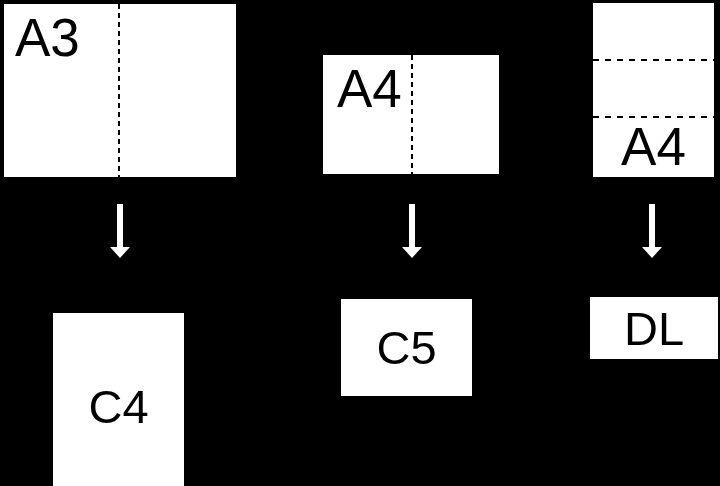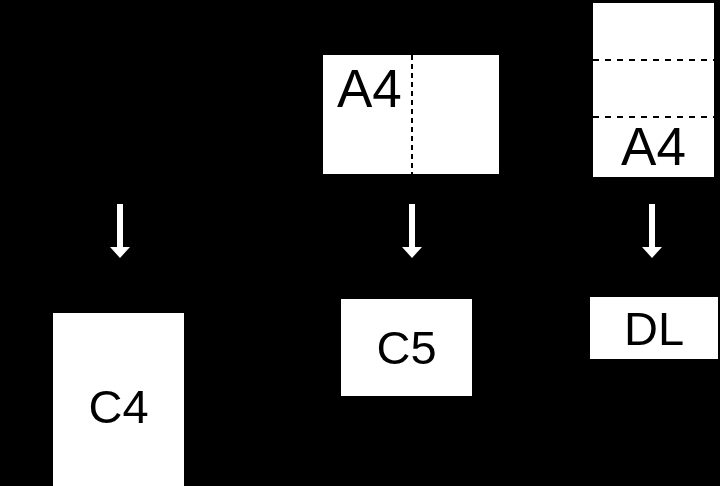--- a/index.html
+++ b/index.html
@@ -64,20 +64,24 @@
   }
   .envelope-c4 { left: 53px;  top: 296px; width: 131px; height: 186px; margin-top: 17px; }
   .envelope-c5 { left: 341px; top: 299px; width: 131px; height: 97px; }
   .envelope-dl { left: 590px; top: 297px; width: 128px; height: 62px; }
 </style>
 </head>
 <body>
 
 <div class="canvas">
 
+  <div class="sheet sheet-a3">
+    <span class="sheet-label-top">A3</span>
+    <div class="fold-line-v"></div>
+  </div>
   <div class="down-arrow arrow-1">
     <div class="shaft"></div>
     <div class="head"></div>
   </div>
   <div class="envelope envelope-c4">
     <span>C4</span>
   </div>
 
   <div class="sheet sheet-a4-land">
     <span class="sheet-label-top">A4</span>

